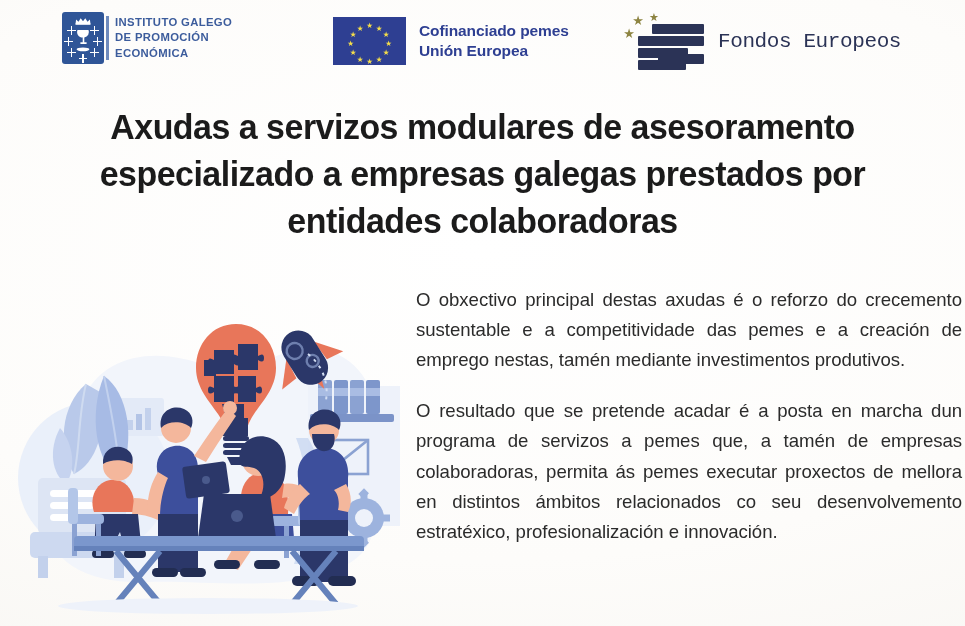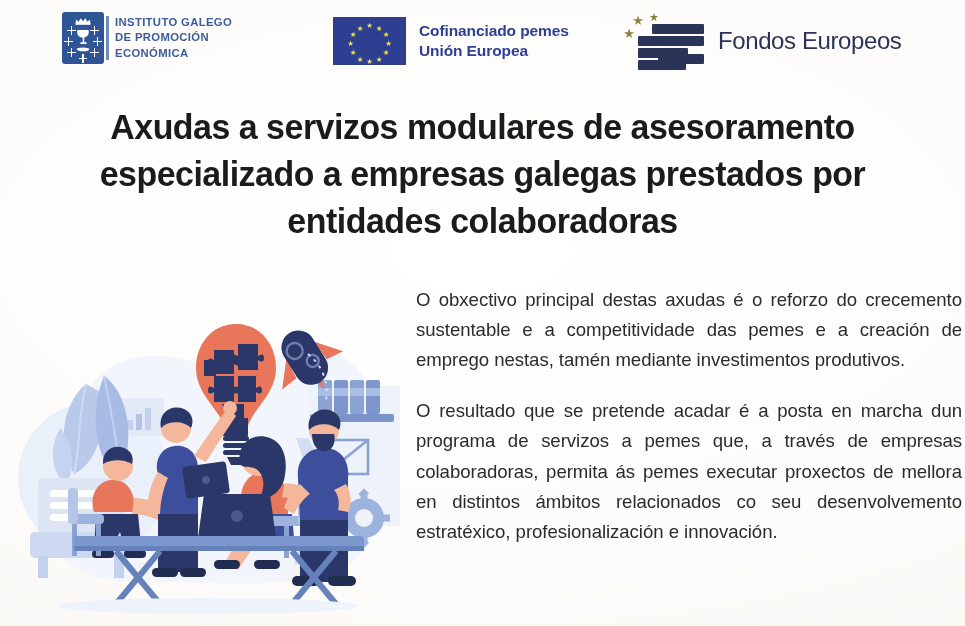--- a/index.html
+++ b/index.html
@@ -148,23 +148,24 @@
   .fondos-mark .b5 { left: 38px; top: 44px; width: 46px; }
   .fondos-mark .b6 { left: 18px; top: 50px; width: 48px; }
   .fondos-mark .fstar {
     position: absolute;
     color: #8d8442;
     line-height: 1;
     transform: translate(-50%,-50%);
   }
   .fondos-text {
     color: #2b3356;
-    font-size: 24px;
+    font-size: 21px;
     line-height: 1;
     letter-spacing: -0.4px;
+    font-family: Liberation Mono, monospace;
   }
 
   
   .headline {
     position: absolute;
     top: 104px; left: 40px;
     width: 885px;
     text-align: center;
     color: #1b1b1b;
     font-size: 35.5px;
@@ -263,21 +264,21 @@
         <span class="bar b6"></span>
       </div>
       <div class="fondos-text">Fondos Europeos</div>
     </div>
   </div>
 
   <h1 class="headline">Axudas a servizos modulares de asesoramento especializado a empresas galegas prestados por entidades colaboradoras</h1>
 
   <div class="body-col">
     <p>O obxectivo principal destas axudas é o reforzo do crecemento sustentable e a competitividade das pemes e a creación de emprego nestas, tamén mediante investimentos produtivos.</p>
-    <p>O resultado que se pretende acadar é a posta en marcha dun programa de servizos a pemes que, a través de empresas colaboradoras, permita ás pemes executar proxectos de mellora en distintos ámbitos relacionados co seu desenvolvemento estratéxico, profesionalización e innovación.</p>
+    <p>O resultado que se pretende acadar é a posta en marcha dun programa de servizos a pemes que, a tamén de empresas colaboradoras, permita ás pemes executar proxectos de mellora en distintos ámbitos relacionados co seu desenvolvemento estratéxico, profesionalización e innovación.</p>
   </div>
 
   <div class="illus-wrap">
     <svg viewBox="0 0 392 330" xmlns="http://www.w3.org/2000/svg">
       <defs>
         <clipPath id="clipAll">
             <rect x="0" y="0" width="392" height="330"></rect>
           </clipPath>
       </defs>
       <g clip-path="url(#clipAll)">

